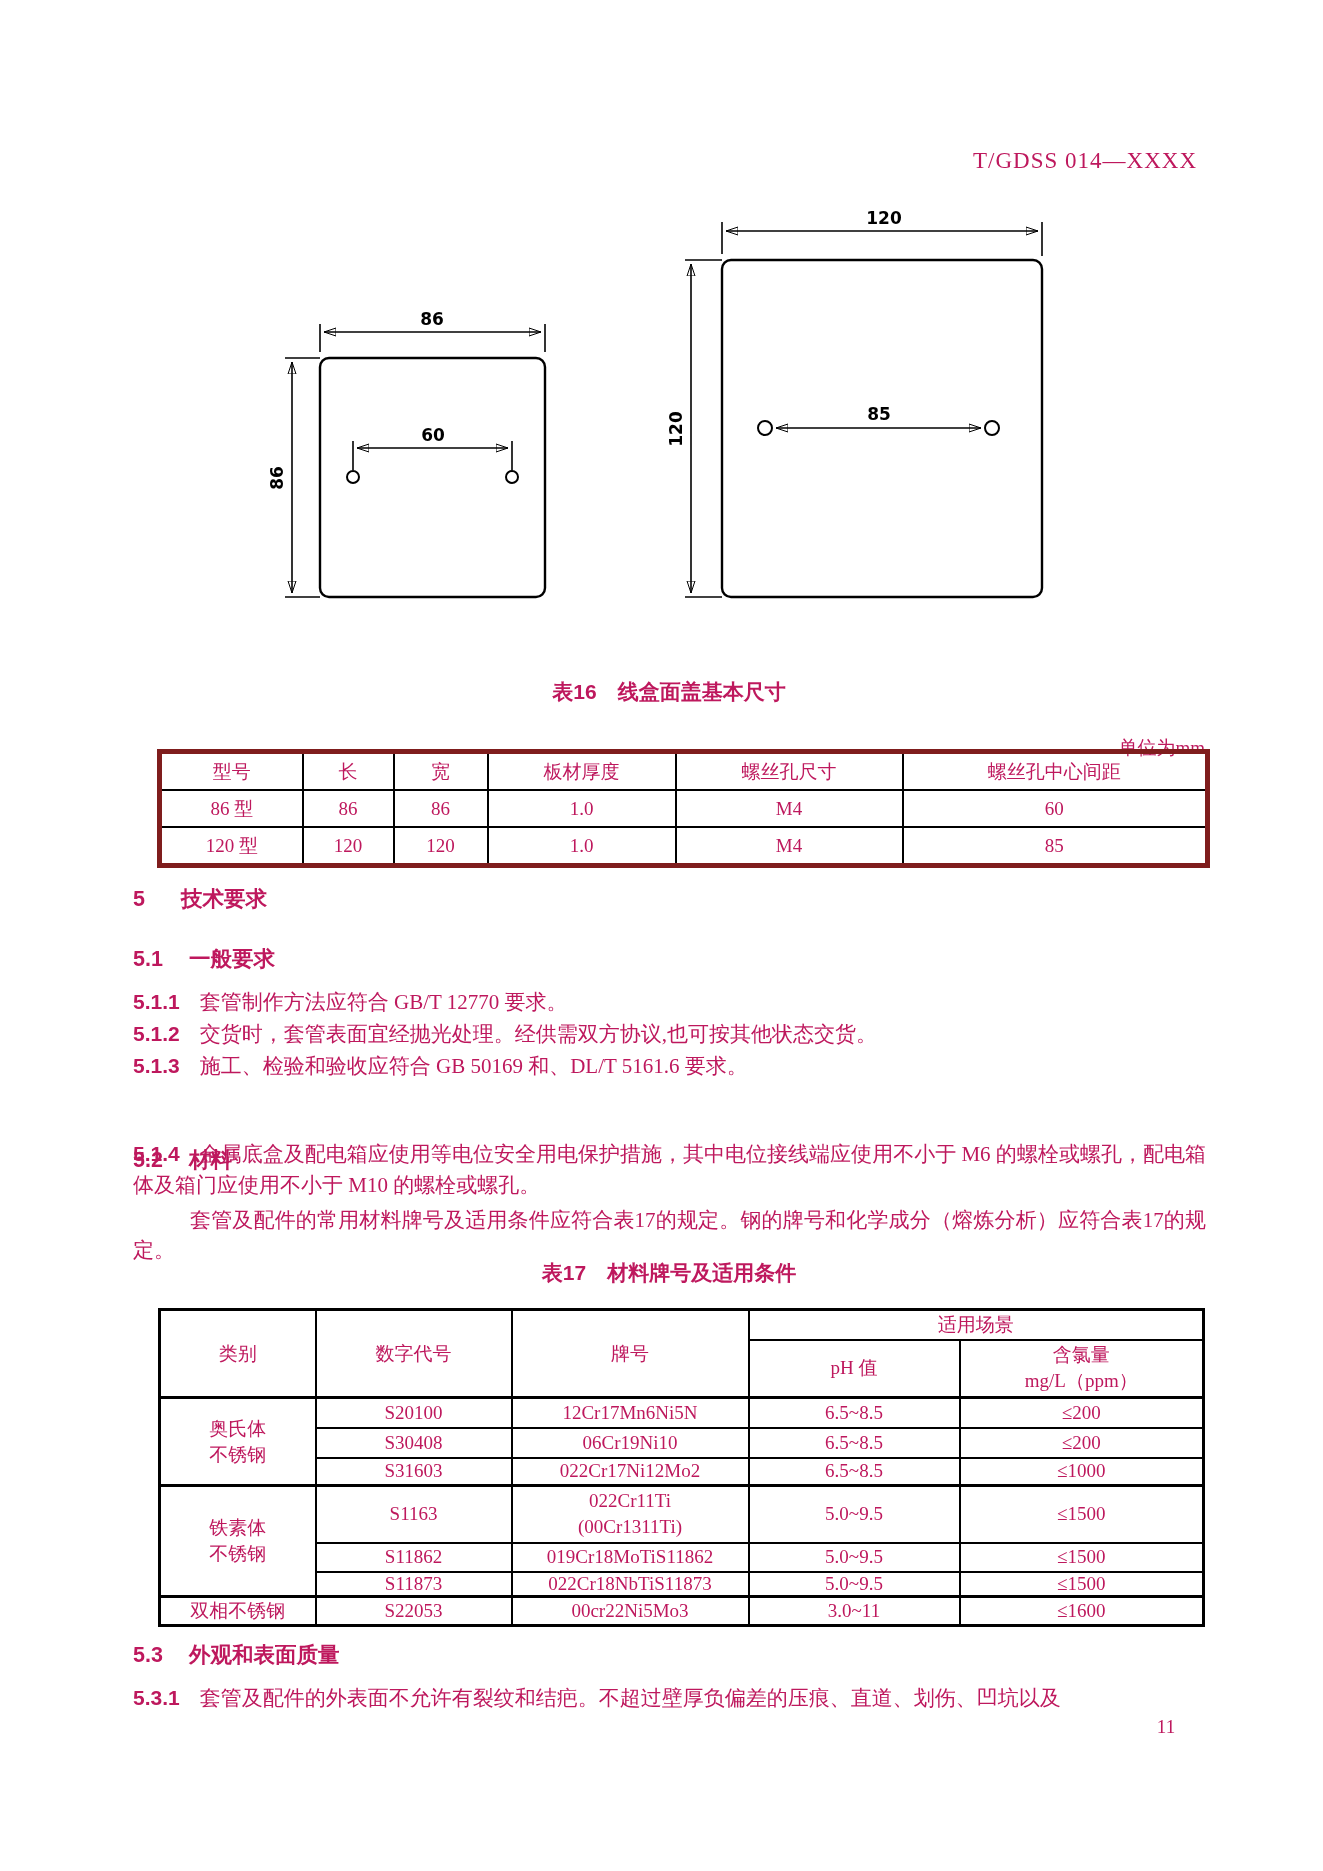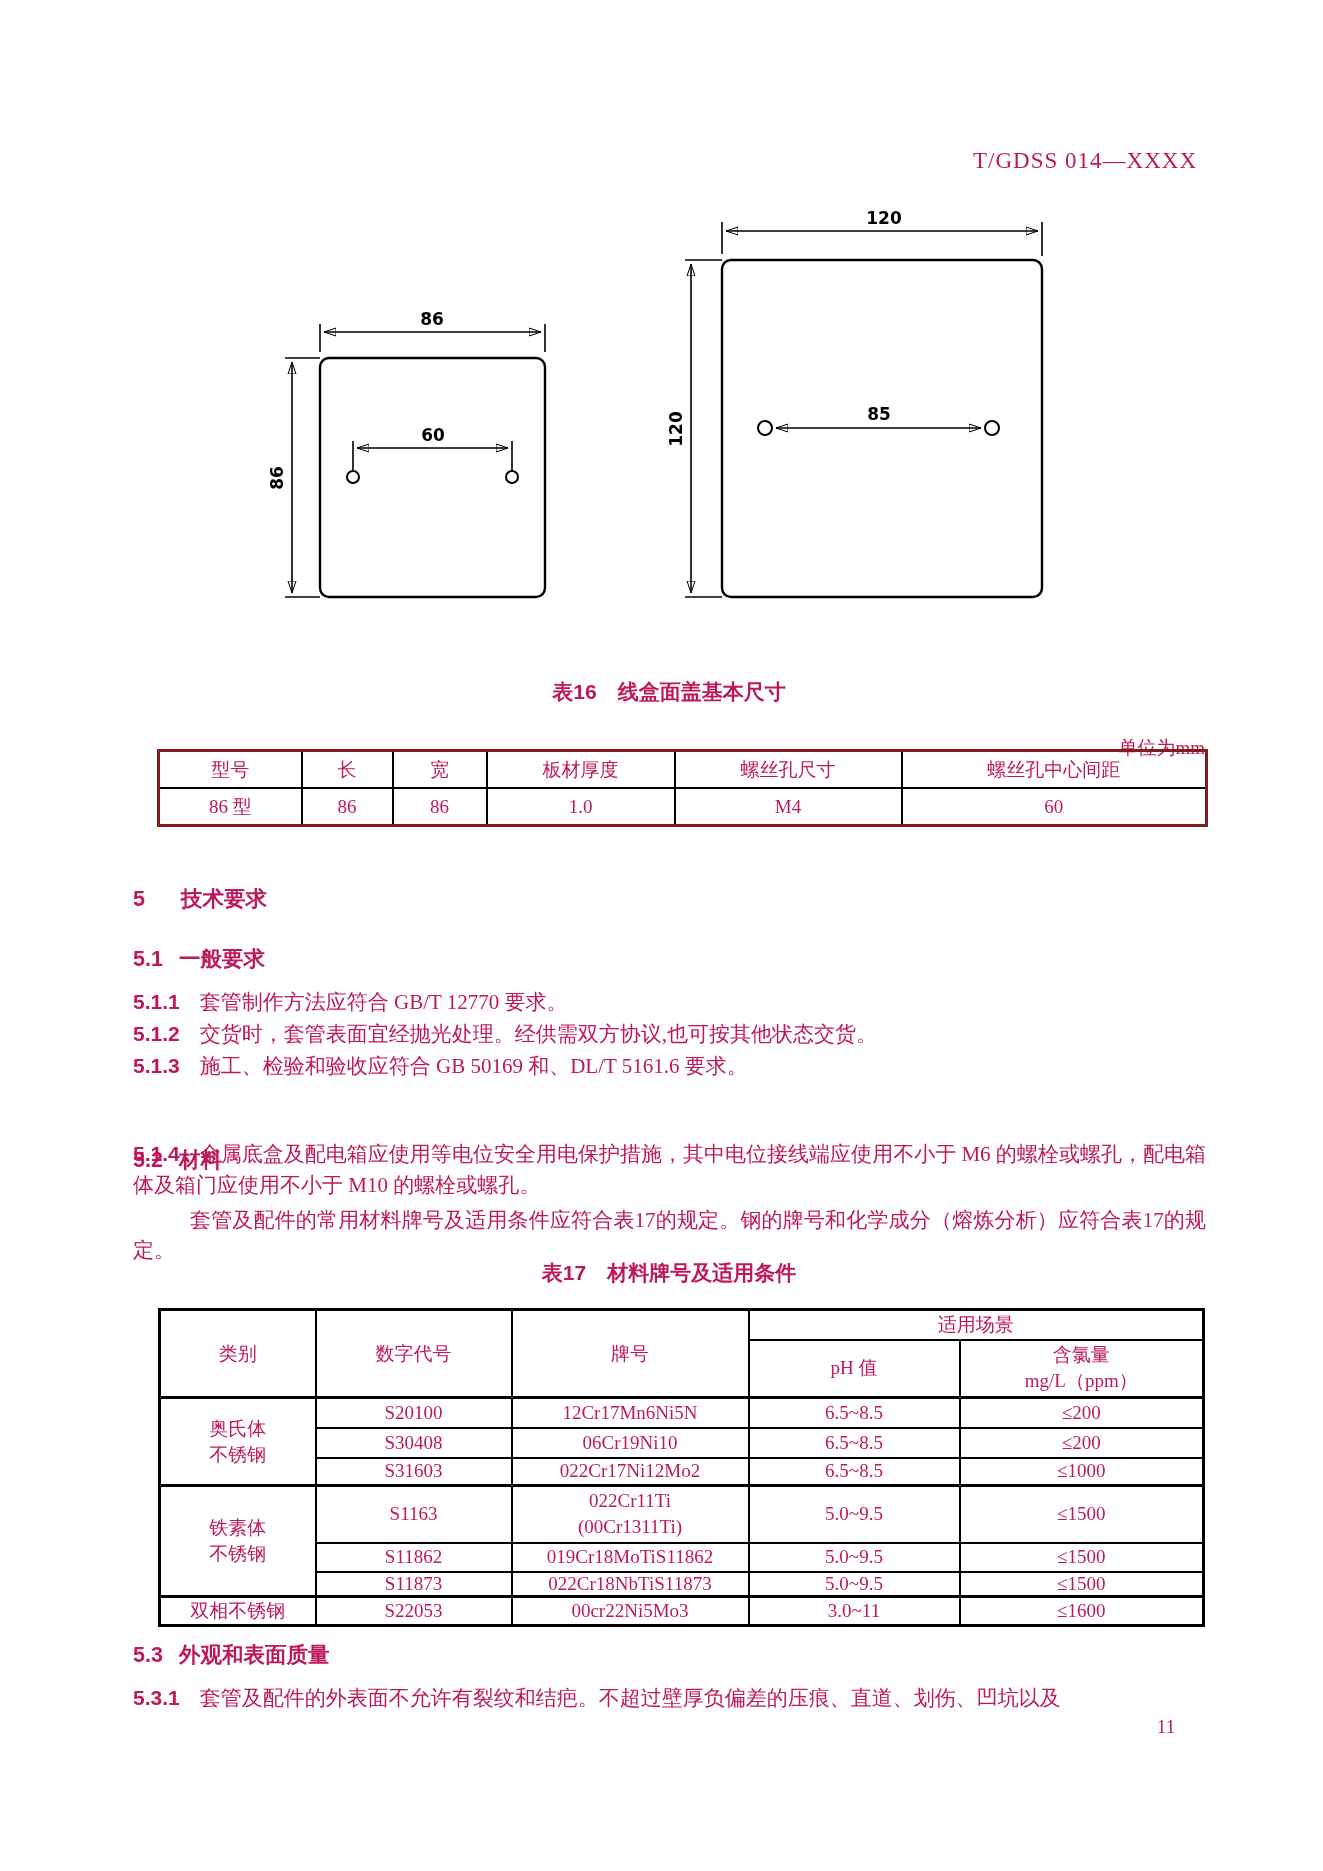--- a/index.html
+++ b/index.html
@@ -25,31 +25,31 @@
   .cap{
     position:absolute;left:133px;width:1072px;text-align:center;font-weight:700;
     font-size:21px;font-family:"Liberation Sans","DejaVu Sans",sans-serif;
   }
   .unit-note{
     position:absolute;top:735px;left:133px;width:1072px;text-align:right;font-size:19px;
   }
   
   table{border-collapse:collapse;table-layout:fixed;}
   td{border:2px solid #000;text-align:center;vertical-align:middle;font-size:19px;padding:0 4px;}
-  .t16{position:absolute;left:157px;top:749px;width:1048px;border:3px solid #7f1d1d;}
+  .t16{position:absolute;left:157px;top:749px;width:1048px;border:5px solid #7f1d1d;}
   .t16 td{height:35px;}
   .t17{position:absolute;left:158px;top:1308px;width:1046px;border:3px solid #000;}
   .t17 tr.grp td{border-top-width:3px;}
   .pre{white-space:pre-line;line-height:26px;}
   
   .h{
     position:absolute;left:133px;font-weight:700;font-size:21.5px;line-height:30px;
     font-family:"Liberation Sans","DejaVu Sans",sans-serif;
   }
-  .h .num{margin-right:16px;}
+  .h .num{margin-right:26px;}
   .h5g .num{margin-right:36px;}
   .clause{
     position:absolute;left:133px;width:1073px;font-size:21px;line-height:31px;text-align:justify;
   }
   .cnum{
     font-family:"Liberation Sans","DejaVu Sans",sans-serif;font-weight:600;margin-right:20px;
   }
   .para{
     position:absolute;left:133px;width:1073px;font-size:21px;line-height:30px;
     text-align:justify;text-indent:57px;margin-top:12px;
@@ -127,20 +127,28 @@
       <td>螺丝孔中心间距</td>
     </tr>
     <tr>
       <td>86 型</td>
       <td>86</td>
       <td>86</td>
       <td>1.0</td>
       <td>M4</td>
       <td>60</td>
     </tr>
+    <tr>
+      <td>120 型</td>
+      <td>120</td>
+      <td>120</td>
+      <td>1.0</td>
+      <td>M4</td>
+      <td>85</td>
+    </tr>
   </tbody>
     </table>
 
   <div class="h h5g" style="top:884px;">
     <span class="num">5</span><span>技术要求</span>
   </div>
   <div class="h" style="top:944px;">
     <span class="num">5.1</span><span>一般要求</span>
   </div>
 

